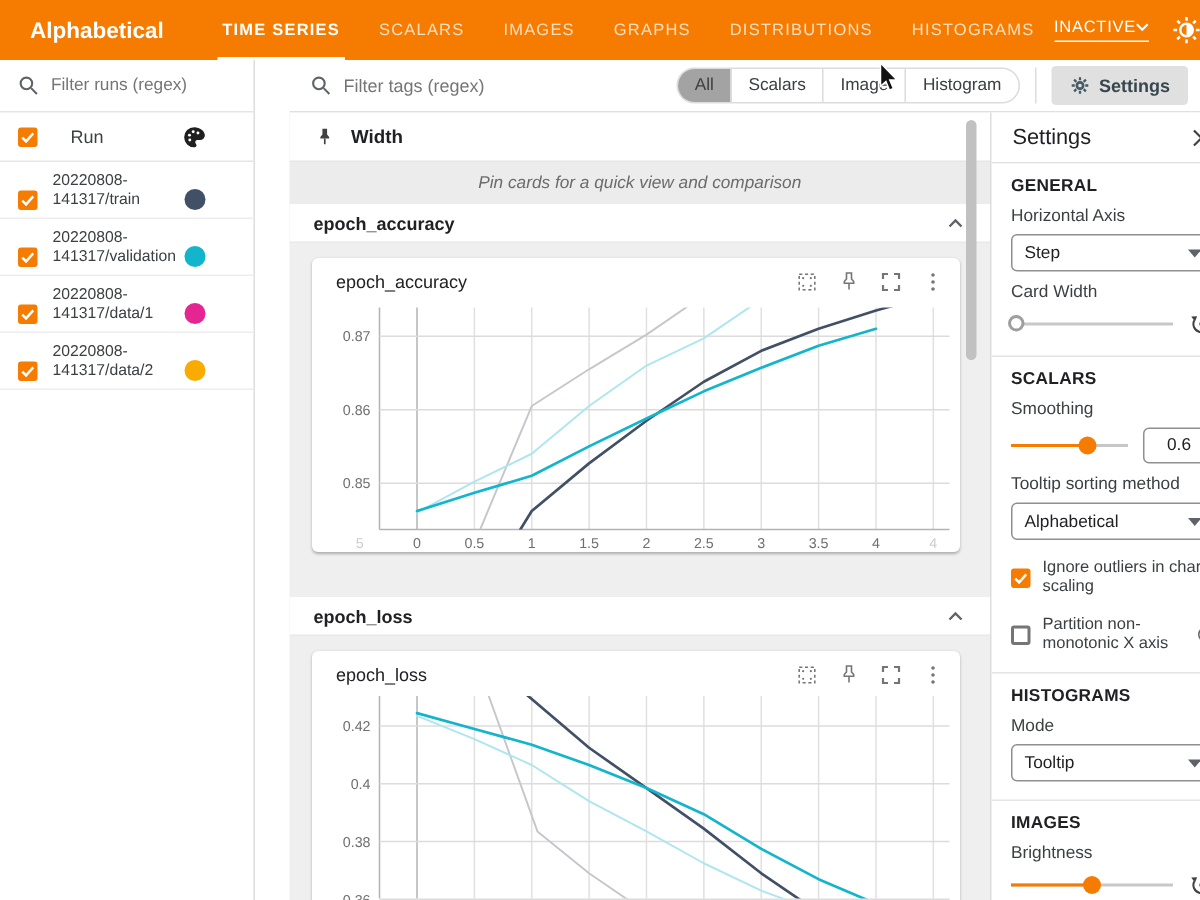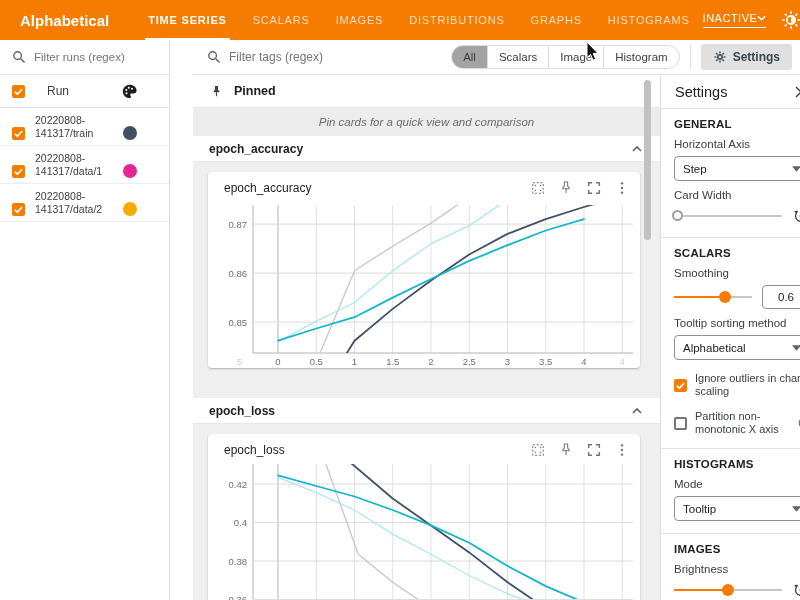--- a/index.html
+++ b/index.html
@@ -115,22 +115,22 @@
 <body>
 
 <div class="app">
 
   <header class="topbar">
     <div class="logo">Alphabetical</div>
     <nav class="tabs">
       <div class="tab active">TIME SERIES</div>
       <div class="tab">SCALARS</div>
       <div class="tab">IMAGES</div>
+      <div class="tab">GRAPHS</div>
       <div class="tab">DISTRIBUTIONS</div>
-      <div class="tab">GRAPHS</div>
       <div class="tab">HISTOGRAMS</div>
     </nav>
     <div class="status-select">
       <span class="txt">INACTIVE</span>
       <svg viewBox="0 0 10 6" width="9" height="6">
           <path d="M1 1l4 4 4-4" fill="none" stroke="#fff" stroke-width="1.6"></path>
         </svg>
     </div>
     <span class="hdr-icon">
       <svg viewBox="0 0 24 24" fill="none" stroke="currentColor">
@@ -179,20 +179,29 @@
         </span>
       </div>
       <div class="run-row">
         <span class="cbx on">
             <svg viewBox="0 0 12 12">
               <polyline points="2,6.2 4.8,9 10,3.2" fill="none" stroke="#fff" stroke-width="1.8"></polyline>
             </svg>
           </span>
         <span class="run-name">20220808-141317/train</span>
         <span class="run-dot" style="background: rgb(66, 80, 102);"></span>
+      </div>
+      <div class="run-row">
+        <span class="cbx on">
+            <svg viewBox="0 0 12 12">
+              <polyline points="2,6.2 4.8,9 10,3.2" fill="none" stroke="#fff" stroke-width="1.8"></polyline>
+            </svg>
+          </span>
+        <span class="run-name">20220808-141317/validation</span>
+        <span class="run-dot" style="background: rgb(18, 181, 203);"></span>
       </div>
       <div class="run-row">
         <span class="cbx on">
             <svg viewBox="0 0 12 12">
               <polyline points="2,6.2 4.8,9 10,3.2" fill="none" stroke="#fff" stroke-width="1.8"></polyline>
             </svg>
           </span>
         <span class="run-name">20220808-141317/data/1</span>
         <span class="run-dot" style="background: rgb(229, 37, 146);"></span>
       </div>
@@ -240,21 +249,21 @@
       </div>
 
       <div class="lower">
 
         <div class="content-col">
           <div class="pinned-row">
             <svg viewBox="0 0 24 24">
                 <path d="M9.5 3h5v6l2.2 2.6v1.6H7.3v-1.6L9.5 9z" fill="currentColor"></path>
                 <line x1="12" y1="13.2" x2="12" y2="19.5" stroke="currentColor" stroke-width="1.8"></line>
               </svg>
-            <span class="lbl">Pinned</span>
+            <span class="lbl">Width</span>
           </div>
           <div class="hint-band">Pin cards for a quick view and comparison</div>
 
           <div class="section-hdr">
             <span class="lbl">epoch_accuracy</span>
             <svg viewBox="0 0 14 14">
                 <polyline points="3,9 7,5 11,9" fill="none" stroke="currentColor" stroke-width="1.6"></polyline>
               </svg>
           </div>
           <div class="gap10"></div>

